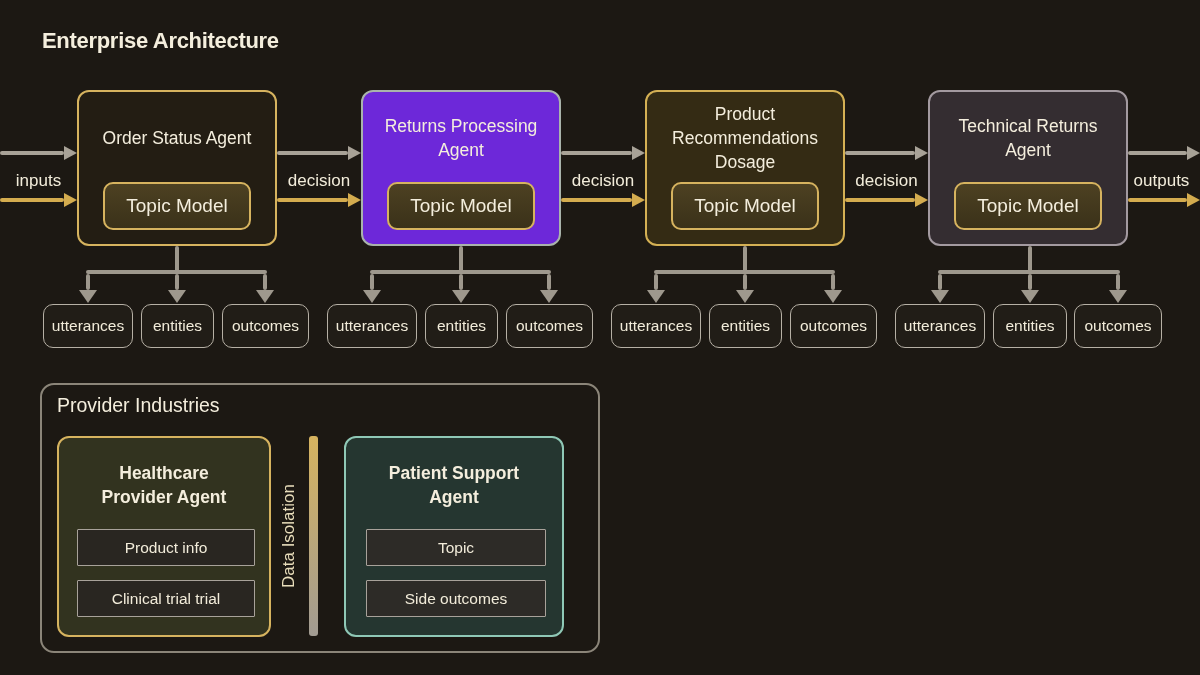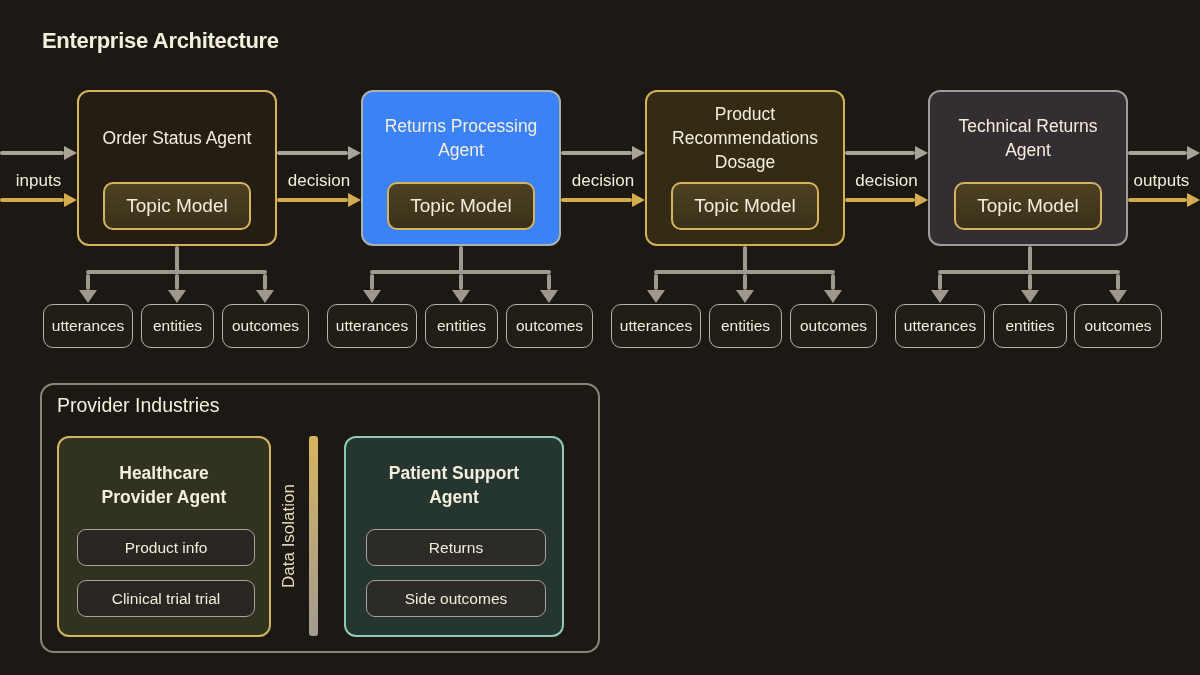--- a/index.html
+++ b/index.html
@@ -13,21 +13,21 @@
     position:absolute; left:42px; top:28px;
     font-size:22px; font-weight:600; letter-spacing:-0.3px; color:#f4eedd;
   }
 
   
   .agent {
     position:absolute; top:90px; width:200px; height:156px;
     border-radius:12px; box-sizing:border-box; border:2px solid;
   }
   .agent-1 { left:77px;  border-color:#d6b35f; background:#231d13; }
-  .agent-2 { left:361px; border-color:#a9b3ab; background:#3b82f6; }
+  .agent-2 { left:361px; border-color:#a9b3ab; background:#6d28d9; }
   .agent-3 { left:645px; border-color:#d4b054; background:#342b14; }
   .agent-4 { left:928px; border-color:#a39aa0; background:#342d31; }
   .agent-title {
     position:absolute; left:0; right:0; top:0; height:92px;
     display:flex; align-items:center; justify-content:center;
     text-align:center; padding:0 10px; box-sizing:border-box;
     font-size:17.5px; line-height:1.38; color:#f4eedd;
   }
   .topic-model {
     position:absolute; bottom:14px; left:50%; transform:translateX(-50%);
@@ -83,21 +83,21 @@
   .patient    { left:344px; width:220px; border-color:#8fc8b6; background:#253630; }
   .sub-agent-title {
     position:absolute; left:0; right:0; top:14px; height:66px;
     display:flex; align-items:center; justify-content:center; text-align:center;
     font-size:17.5px; line-height:1.38; color:#f4eedd;font-weight:bold;
   }
   .healthcare .sub-agent-title { padding:0 34px; }
   .patient    .sub-agent-title { padding:0 30px; }
   .sub-item {
     position:absolute; height:37px; box-sizing:border-box;
-    border:1.5px solid #a8a29a; border-radius:9px;
+    border:1.5px solid #a8a29a; border-radius:1px;
     display:flex; align-items:center; justify-content:center;
     font-size:15.5px; color:#f2ecda;
   }
   .healthcare .sub-item { left:18px; width:178px; background:#292621; }
   .patient    .sub-item { left:20px; width:180px; background:#2d2b27; }
   .sub-item.row-1 { top:91px; }
   .sub-item.row-2 { top:142px; }
 
   .isolation-bar {
     position:absolute; left:309px; top:436px; width:9px; height:200px;
@@ -236,17 +236,17 @@
     <div class="sub-agent-title">Healthcare Provider Agent</div>
     <div class="sub-item row-1">Product info</div>
     <div class="sub-item row-2">Clinical trial trial</div>
   </div>
 
   <div class="isolation-bar"></div>
   <div class="isolation-label">Data Isolation</div>
 
   <div class="sub-agent patient">
     <div class="sub-agent-title">Patient Support Agent</div>
-    <div class="sub-item row-1">Returns</div>
+    <div class="sub-item row-1">Topic</div>
     <div class="sub-item row-2">Side outcomes</div>
   </div>
 
 </div>
 
 </body></html>

